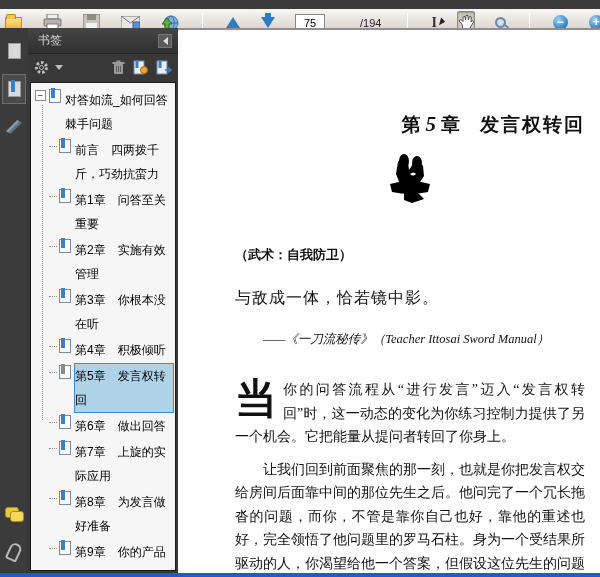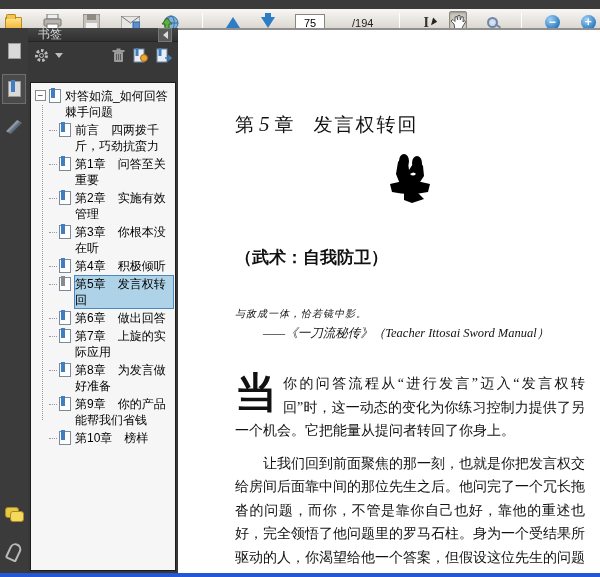--- a/index.html
+++ b/index.html
@@ -20,21 +20,21 @@
 
   
   .i-folder { width:17px; height:12px; background:linear-gradient(#ffe389,#f4b940); border:1px solid #b78a1e; border-radius:1px; position:relative; }
   .i-folder:before { content:""; position:absolute; top:-4px; left:0; width:8px; height:4px;
      background:#f4c452; border:1px solid #b78a1e; border-bottom:none; border-radius:2px 2px 0 0; }
   .arrow-up { width:0; height:0; border-left:7px solid transparent; border-right:7px solid transparent; border-bottom:11px solid #2e7cc3; position:relative; }
   .arrow-up:after { content:""; position:absolute; left:-3px; top:11px; width:6px; height:4px; background:#2e7cc3; }
   .arrow-down { width:0; height:0; border-left:7px solid transparent; border-right:7px solid transparent; border-top:11px solid #2e7cc3; position:relative; }
   .arrow-down:after { content:""; position:absolute; left:-3px; top:-15px; width:6px; height:4px; background:#2e7cc3; }
   #page-input { width:30px; height:18px; border:1px solid #8a867c; background:#fff; font-size:11px; text-align:center; }
-  .page-total { font-size:11px; color:#222; margin:0 4px 0 8px; }
+  .page-total { font-size:11px; color:#222; margin:0 4px 0 16px; }
   .i-select { font-family:"Liberation Serif",serif; font-size:14px; font-weight:bold; color:#333; position:relative; }
   .i-select:after { content:""; position:absolute; right:-8px; top:3px; width:0; height:0;
      border-left:5px solid #222; border-top:3px solid transparent; border-bottom:5px solid transparent; transform:rotate(15deg); }
   .i-loupe { width:11px; height:11px; border:2px solid #6f86a8; border-radius:50%; position:relative; background:radial-gradient(#dfe9f5,#b9cce5); }
   .i-loupe:after { content:""; position:absolute; width:6px; height:2px; background:#6f86a8; right:-5px; bottom:-1px; transform:rotate(35deg); }
   .i-circle { width:15px; height:15px; border-radius:50%; background:radial-gradient(circle at 35% 30%, #9fd0f2, #2e7cc3 70%);
      color:#fff; font-size:12px; font-weight:bold; line-height:14px; text-align:center; }
   #zoom-box { display:flex; border:1px solid #8a867c; background:#fff; height:18px; padding:0 2px; margin-left:0; }
   #zoom-box .zval { font-size:11px; padding:0 4px; }
   .caret { width:0; height:0; border-left:4px solid transparent; border-right:4px solid transparent; border-top:5px solid #444; margin:0 2px; }
@@ -53,52 +53,52 @@
   .pg:before { content:""; position:absolute; left:3px; top:-4px; width:13px; height:16px; background:#cfcfcf; border:1px solid #9a9a9a; z-index:-1; }
   .pg-ribbon { position:absolute; left:2px; top:-2px; width:4px; height:12px; background:#3f7fc1; }
   .pen-icon { width:16px; height:14px; background:linear-gradient(135deg,#8d99a5 45%,#5d6a77 55%); clip-path:polygon(0 80%,70% 0,100% 20%,30% 100%); }
   .bubbles { position:relative; width:18px; height:14px; }
   .bubbles:before, .bubbles:after { content:""; position:absolute; width:12px; height:9px; border-radius:3px; background:#e8c83e; border:1px solid #a8892a; }
   .bubbles:after { left:5px; top:4px; background:#f4d95a; }
   .clip { width:12px; height:18px; border:2px solid #b9b9b9; border-radius:6px 6px 2px 2px; border-top-width:2px; transform:rotate(25deg); }
 
   
   #sidebar { position:absolute; top:28px; left:28px; width:150px; bottom:4px; background:#383838; }
-  #sidebar-header { height:14px; background:linear-gradient(#454545,#303030); display:flex; align-items:center;
+  #sidebar-header { height:26px; background:linear-gradient(#454545,#303030); display:flex; align-items:center;
      padding:0 6px 0 10px; border-bottom:1px solid #252525;justify-content:space-between; }
   #sidebar-title { color:#d2d2d2; font-size:12px; flex:1; }
   #collapse-btn { width:14px; height:14px; background:#5a5a5a; border:1px solid #777; display:flex; align-items:center; justify-content:center; }
   #collapse-btn .tri { width:0; height:0; border-top:4px solid transparent; border-bottom:4px solid transparent; border-right:5px solid #ddd; }
   #options-row { height:26px; display:flex; align-items:center; padding:0 6px; gap:4px; }
   .opt-right { margin-left:auto; display:flex; gap:8px; align-items:center; }
   #bookmark-tree { position:absolute; top:54px; left:2px; right:2px; bottom:2px; background:#f6f6f6;
      border:1px solid #1c1c1c; overflow:hidden; padding:4px 2px 0 4px;
      font-size:12px; color:#000; }
   .bm-item { display:flex; align-items:flex-start; padding:1px 0; cursor:default; }
   .bm-item.child { padding-left:14px; }
   .expander { width:11px; height:11px; border:1px solid #8a8a8a; background:#fff; font-size:10px; line-height:9px;
       text-align:center; margin:2px 3px 0 0; color:#333; flex:none; }
   .tree-stub { width:8px; border-top:1px dotted #9a9a9a; margin:8px 2px 0 0; flex:none; }
   .bm-icon { width:12px; height:14px; background:#fff; border:1px solid #7a8a9a; position:relative; margin:1px 4px 0 0; flex:none; }
   .bm-icon .ribbon { position:absolute; left:1px; top:-2px; width:4px; height:10px; background:#3f7fc1; }
   .bm-item.selected .bm-icon .ribbon { background:#8a8a8a; }
-  .bm-label { flex:1; line-height:16px; }
+  .bm-label { flex:1; line-height:24px; }
   .bm-item.selected .bm-label { background:#aed3e8; outline:1px solid #4c88c0; }
   #tree-lines { position:absolute; left:11px; top:22px; bottom:150px; border-left:1px dotted #9a9a9a; }
 
   
   #doc-pane { position:absolute; top:28px; left:178px; right:0; bottom:4px; background:#fff;
      border-top:2px solid #8f8f8f; font-family:"Liberation Serif", serif; color:#111; }
   #doc-page { position:relative; width:100%; height:100%; padding:82px 15px 0 57px; }
-  #chapter-title { text-align:left; font-weight:normal; font-size:19px; letter-spacing:2px; }
+  #chapter-title { text-align:right; font-weight:bold; font-size:19px; letter-spacing:2px; }
   #chapter-title .num { font-family:"Liberation Serif",serif; font-style:italic; font-size:21px; padding:0 3px; }
   #chapter-title .gap { display:inline-block; width:18px; }
   #illustration { display:block; margin:16px auto 40px; }
-  #section-label { font-weight:bold; font-size:17px; margin-bottom:38px; }
-  #epigraph { font-style:italic; font-size:10px; margin-bottom:4px; letter-spacing:1px; }
+  #section-label { font-weight:bold; font-size:13px; margin-bottom:24px; }
+  #epigraph { font-size:16px; margin-bottom:22px; letter-spacing:1px; }
   #attribution { font-style:italic; font-size:12.5px; margin:0 0 30px 28px; }
   .body-para { font-size:14px; line-height:23.5px; text-align:justify; }
   #para1 { margin-bottom:9px; }
   #para2 { text-indent:2em; }
   .dropcap { float:left; font-size:42px; line-height:38px; padding:2px 6px 0 0; font-weight:bold; }
 
   #bottom-strip { position:absolute; left:0; right:0; bottom:0; height:4px; background:#2457d6; }
 
   
   svg.ic { display:block; }

